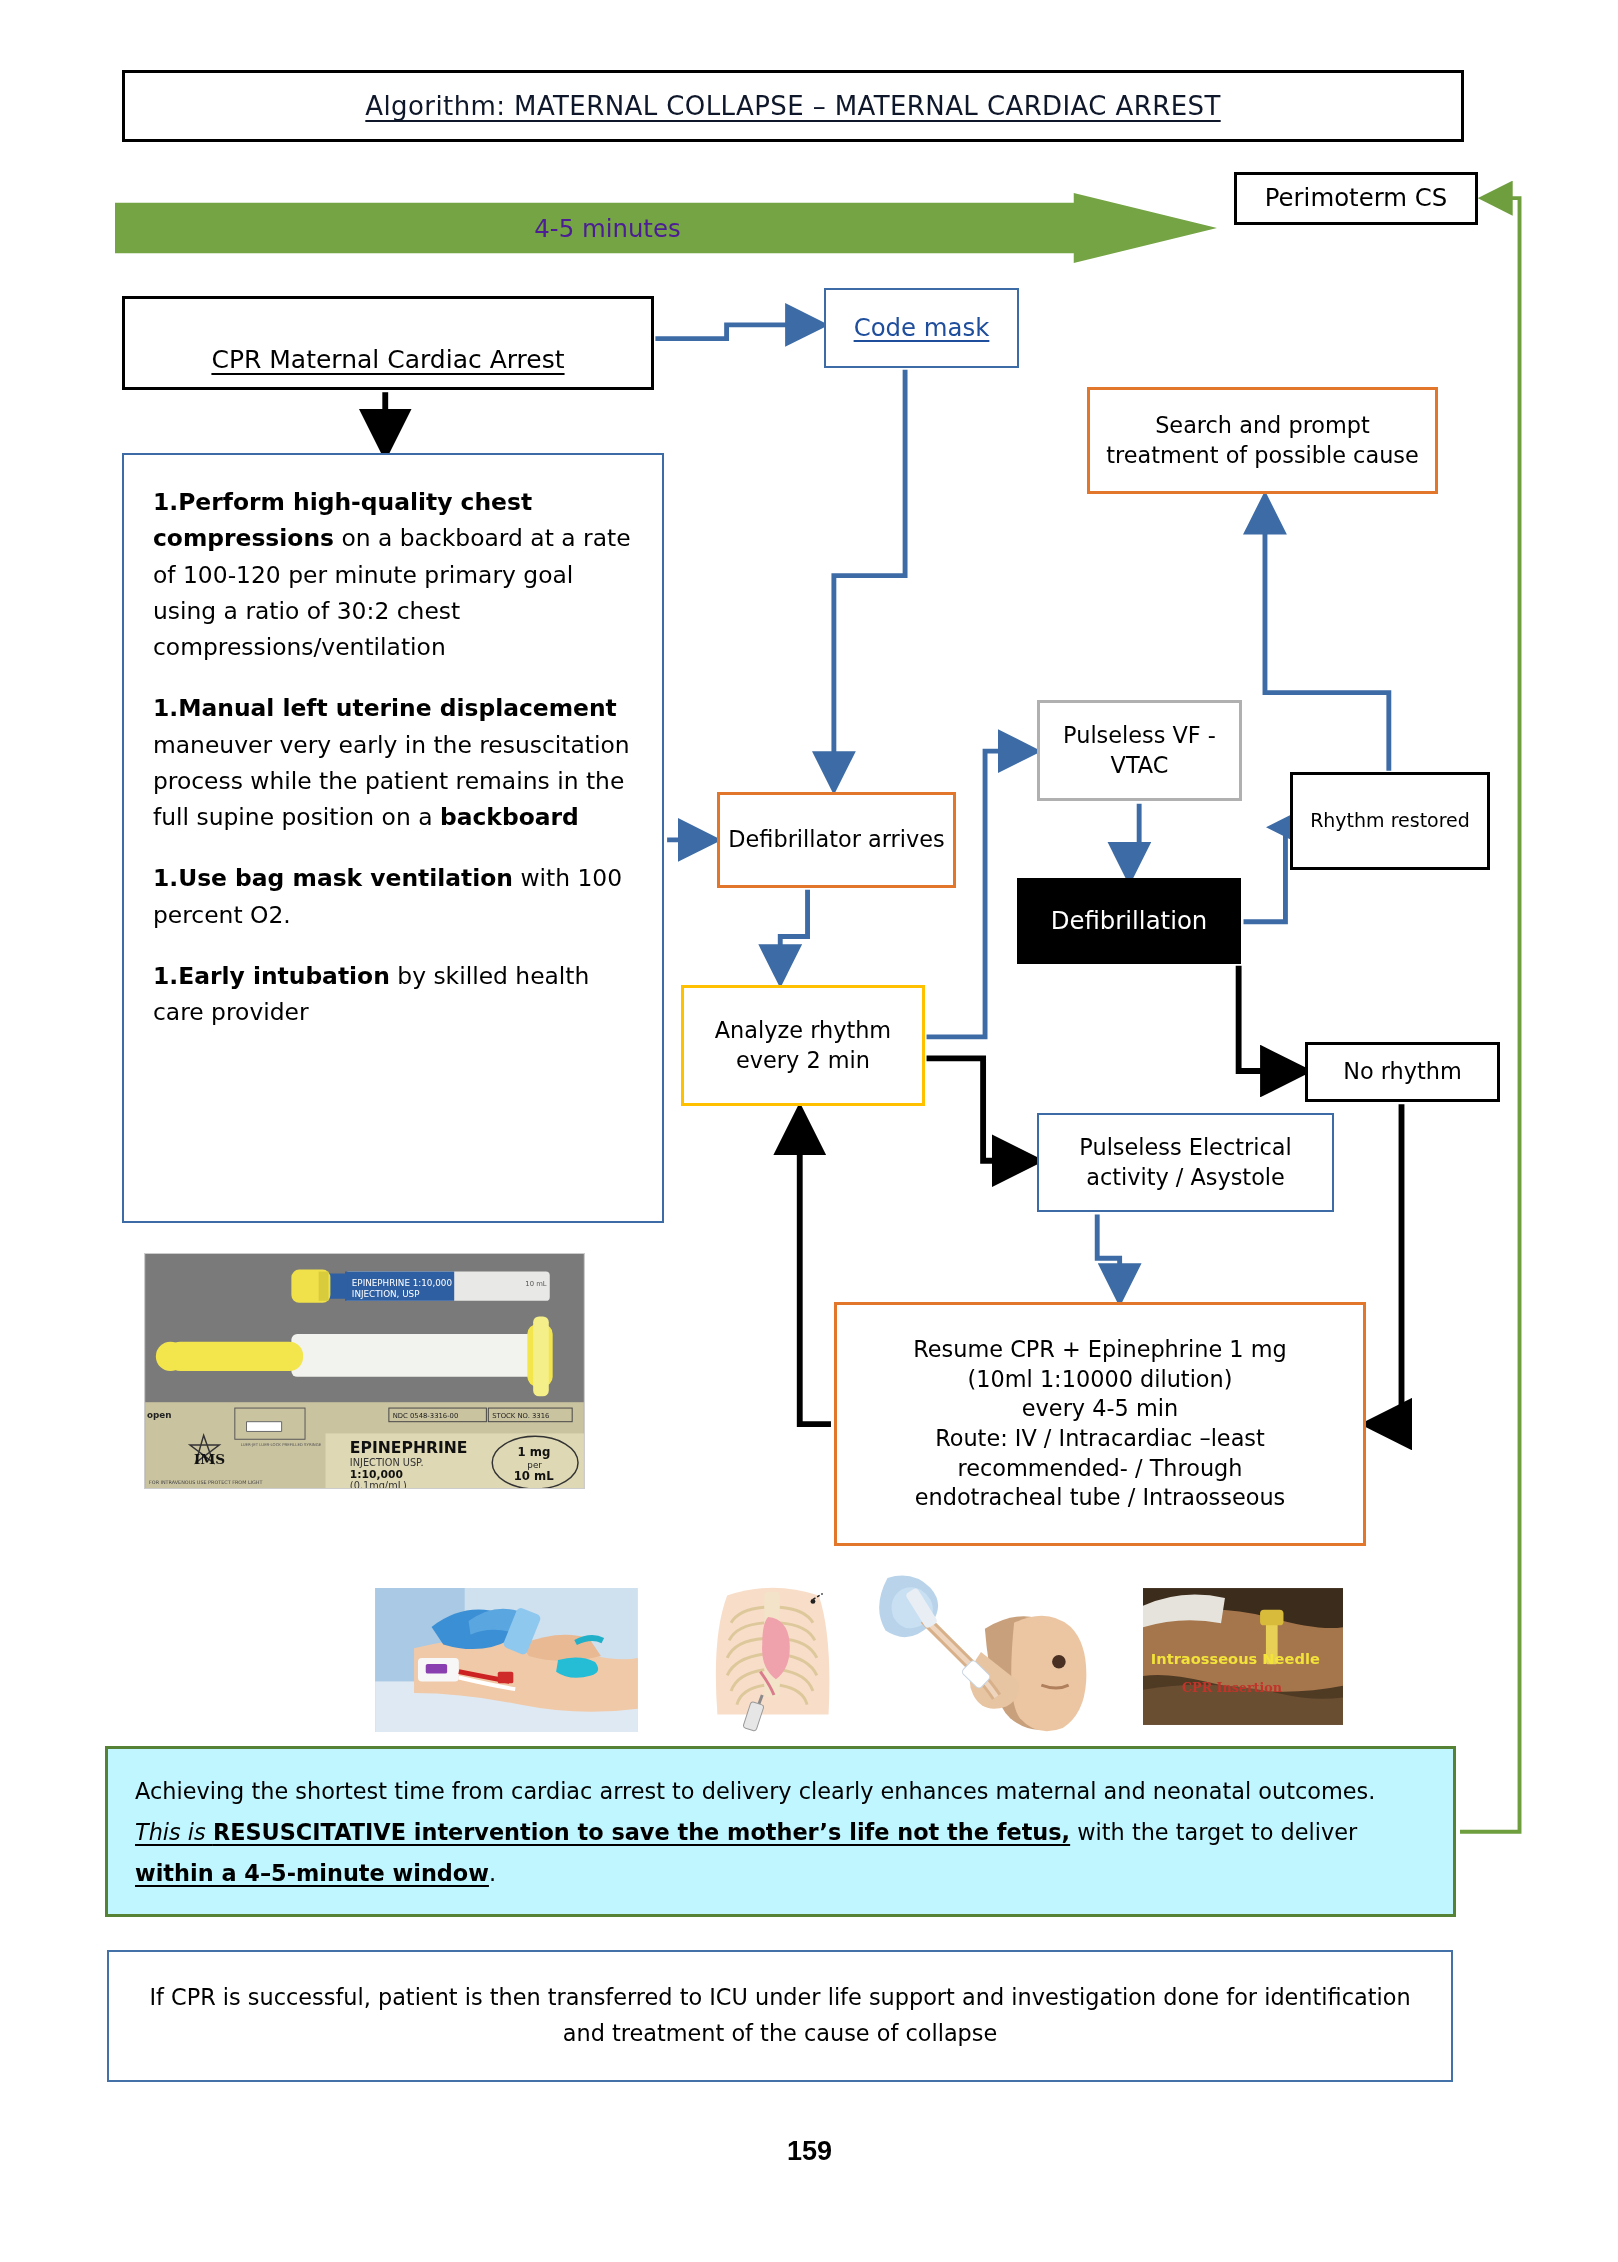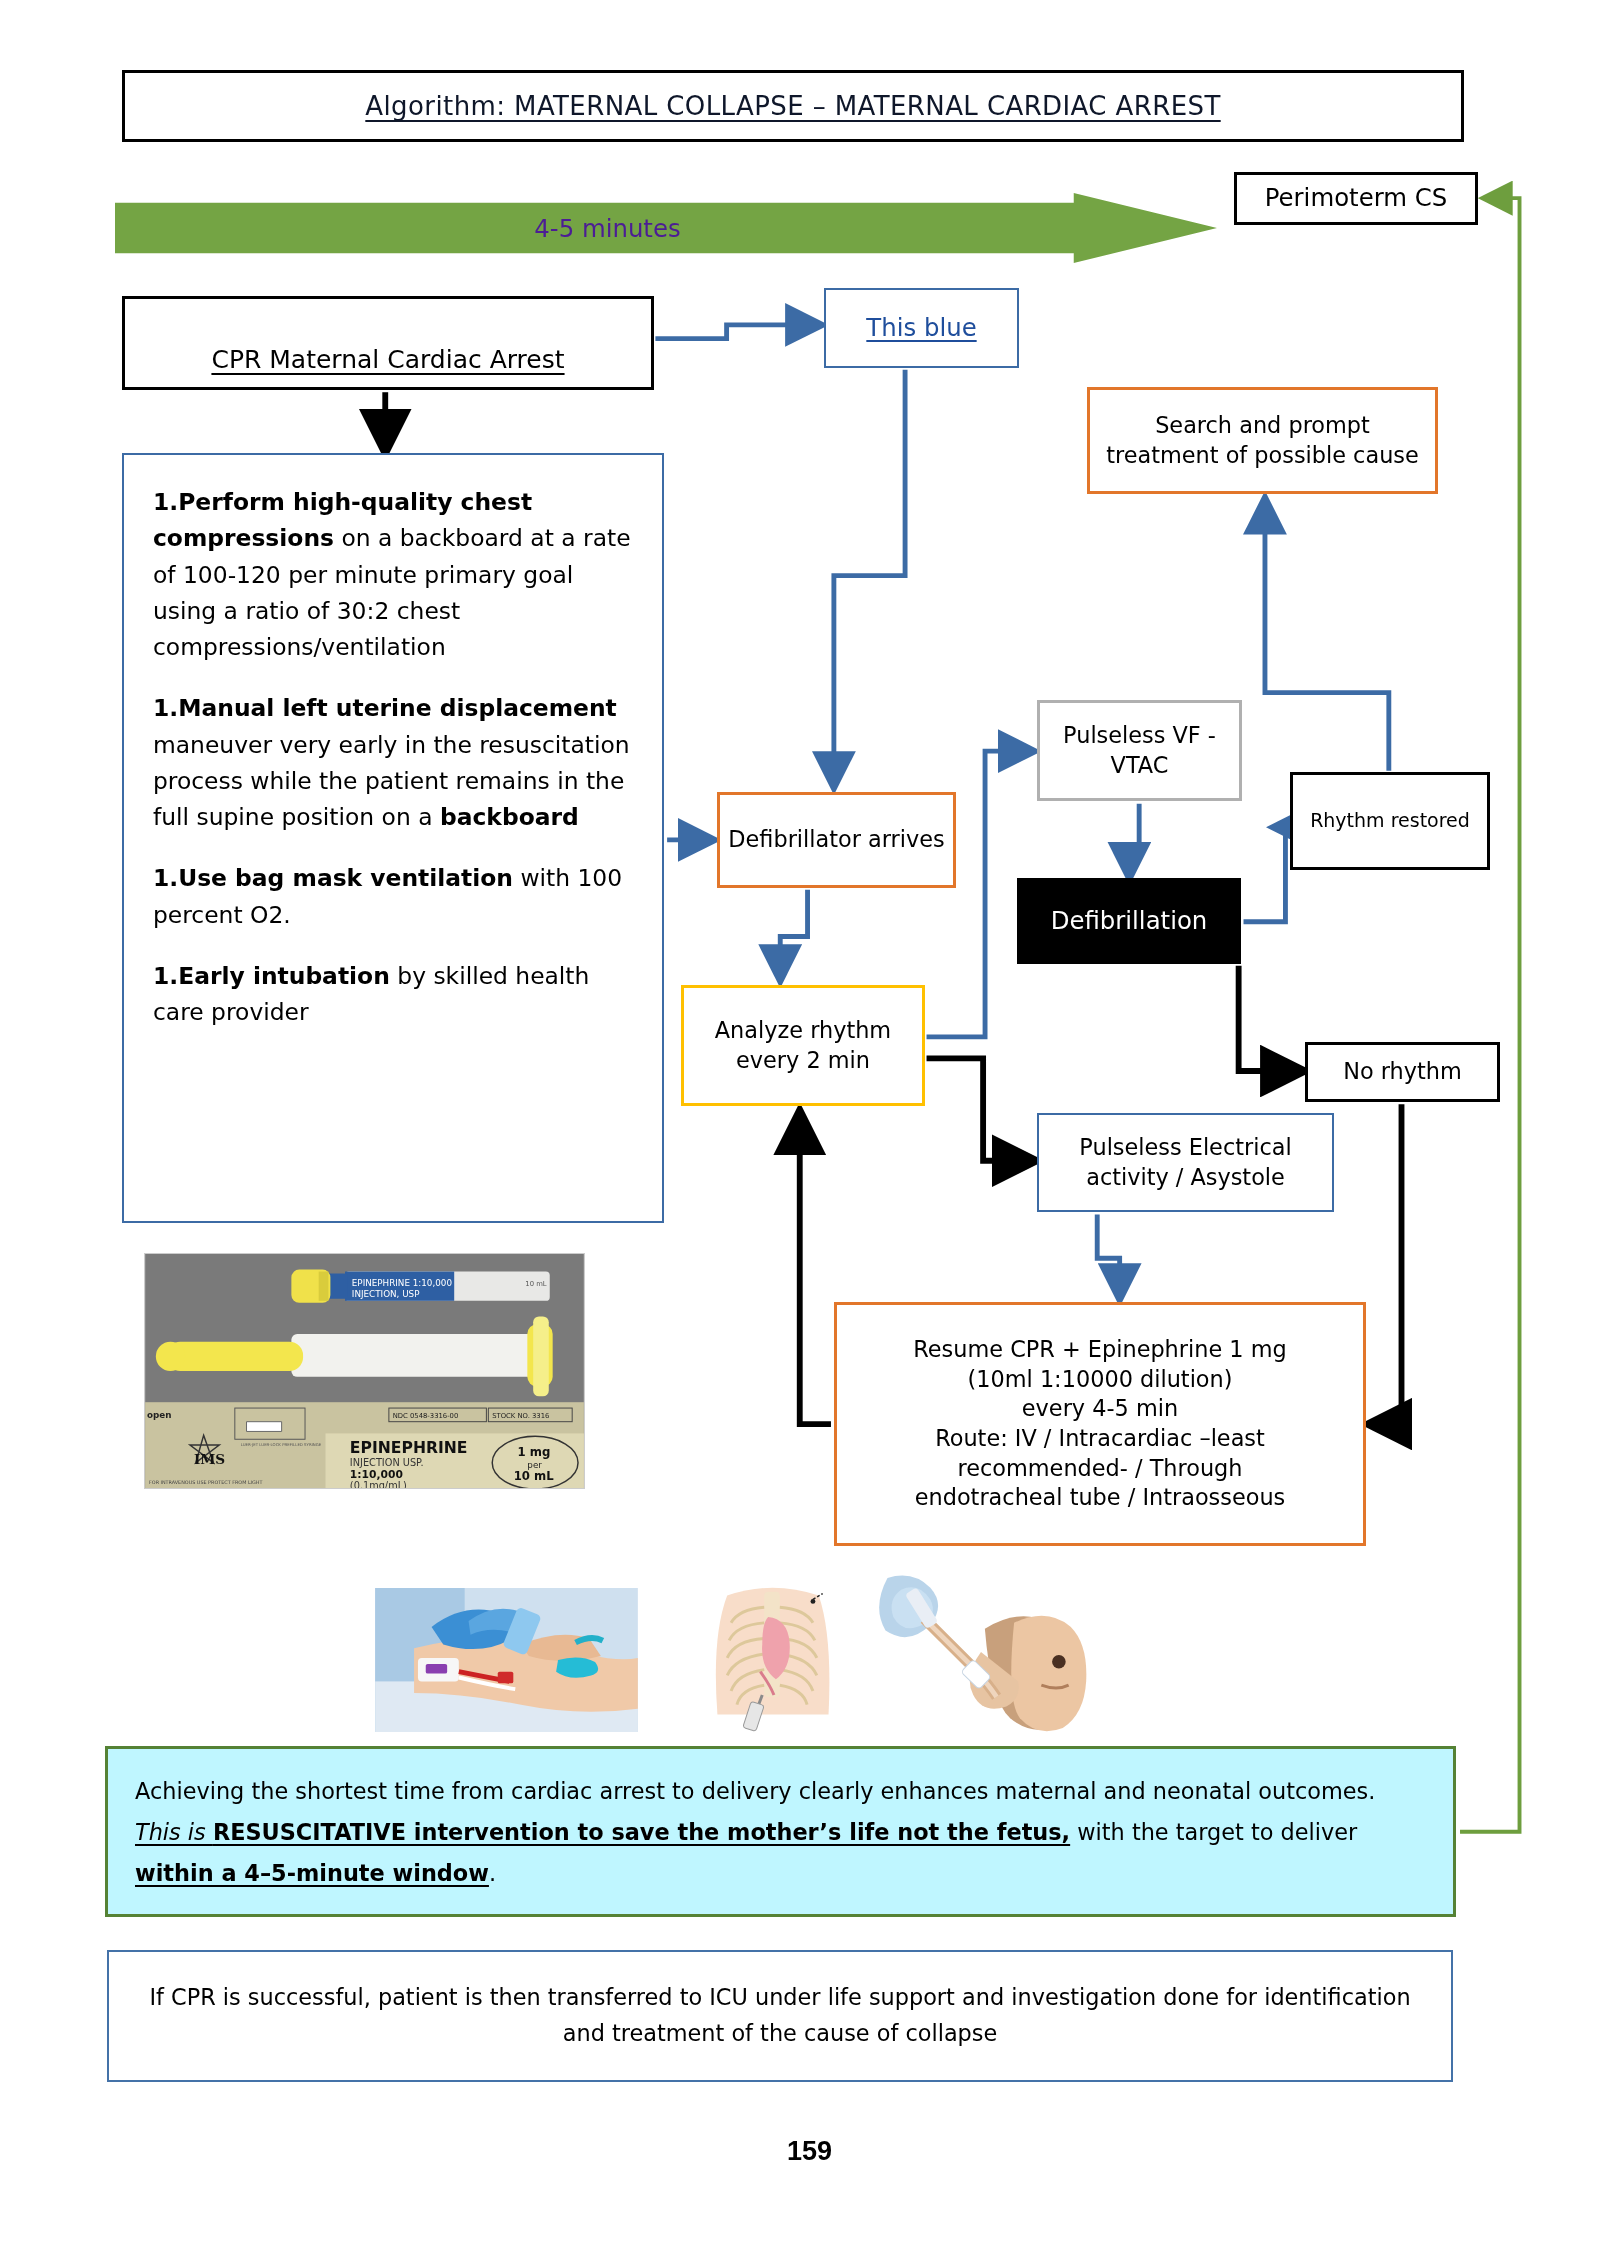--- a/index.html
+++ b/index.html
@@ -160,21 +160,21 @@
 
   <div class="node b-black perimoterm">
     <span class="txt hand">Perimoterm CS</span>
   </div>
 
   <div class="node b-black cpr-box">
     <span class="txt hand">CPR Maternal Cardiac Arrest</span>
   </div>
 
   <div class="node b-blue codeblue">
-    <span class="txt hand">This blue</span>
+    <span class="txt hand">Code mask</span>
   </div>
 
   <div class="node b-orange search-cause">
     <span class="txt hand">Search and prompt treatment of possible cause</span>
   </div>
 
   <div class="node b-orange defib-arrives">
     <span class="txt hand">Defibrillator arrives</span>
   </div>
 
@@ -329,20 +329,33 @@
       <path d="M116,82 q-18,24 -8,44 q10,20 34,12 q16,-8 12,-26" fill="#e7c4a2"></path>
       <path d="M20,6 q26,-8 44,10 q16,18 0,38 q-22,22 -46,6 q-14,-24 2,-54 z" fill="#b9d4ea"></path>
       <path d="M34,18 q18,-8 30,10 q8,16 -8,26 q-20,10 -30,-8 q-6,-18 8,-28 z" fill="#c9e0f2"></path>
       <path d="M58,48 q24,24 52,52 q14,16 22,28" stroke="#d8b08a" stroke-width="11" fill="none"></path>
       <path d="M58,48 q24,24 52,52 q14,16 22,28" stroke="#efd5bd" stroke-width="5" fill="none"></path>
       <rect x="48" y="16" width="14" height="42" rx="4" fill="#e9eef5" transform="rotate(-32 55 37)"></rect>
       <rect x="98" y="96" width="26" height="18" rx="4" fill="#ffffff" stroke="#c6d4e2" transform="rotate(44 111 105)"></rect>
     </svg>
   </div>
 
+  <div class="pic p4">
+    <svg width="200" height="137" viewBox="0 0 205 140">
+      <rect width="205" height="140" fill="#4f3a24"></rect>
+      <rect x="0" y="0" width="205" height="44" fill="#3c2c1c"></rect>
+      <path d="M0,34 q60,-22 130,-4 q50,14 75,10 v60 q-70,14 -140,-4 q-40,-10 -65,-6 z" fill="#a5764c"></path>
+      <path d="M0,18 q40,-18 84,-8 l-4,26 q-40,-8 -80,4 z" fill="#e6e3dc"></path>
+      <rect x="126" y="34" width="12" height="44" rx="3" fill="#e8cf55"></rect>
+      <rect x="120" y="22" width="24" height="16" rx="4" fill="#d8bb3a"></rect>
+      <path d="M0,104 q70,-12 140,4 q34,8 65,4 v28 h-205 z" fill="#6a4e32"></path>
+      <text x="8" y="78" font-family="DejaVu Sans, sans-serif" font-size="15" font-weight="bold" fill="#f2e23a">Intraosseous Needle</text>
+      <text x="40" y="106" font-family="DejaVu Serif, serif" font-size="13" font-weight="bold" fill="#c2342a">CPR Insertion</text>
+    </svg>
+  </div>
 
   <div class="teal-box hand">
     <span>Achieving the shortest time from cardiac arrest to delivery clearly enhances maternal and neonatal outcomes. </span><span class="u">This is </span><span class="bu">RESUSCITATIVE intervention to save the mother’s life not the fetus,</span><span> with the target to deliver </span><span class="bu">within a 4–5-minute window</span><span>.</span>
   </div>
 
   <div class="blue-box hand">
     <span>If CPR is successful, patient is then transferred to ICU under life support and investigation done for identification and treatment of the cause of collapse</span>
   </div>
 
   <div class="pageno">159</div>

